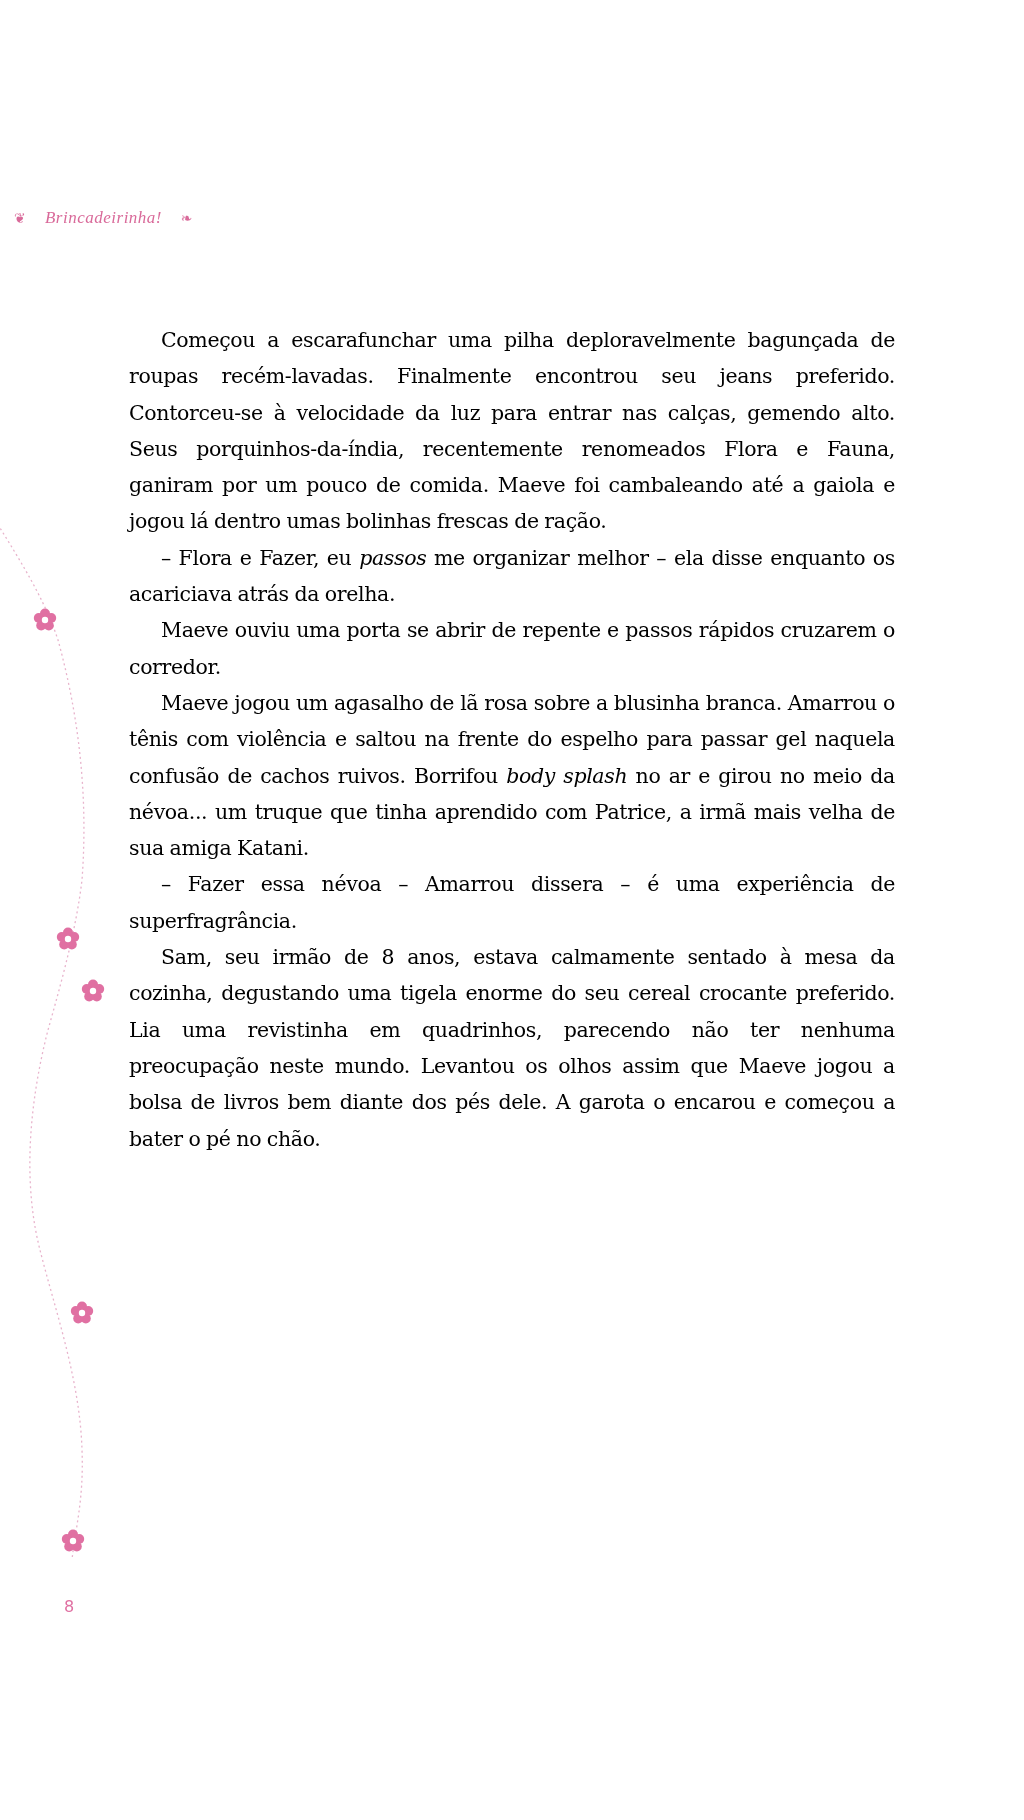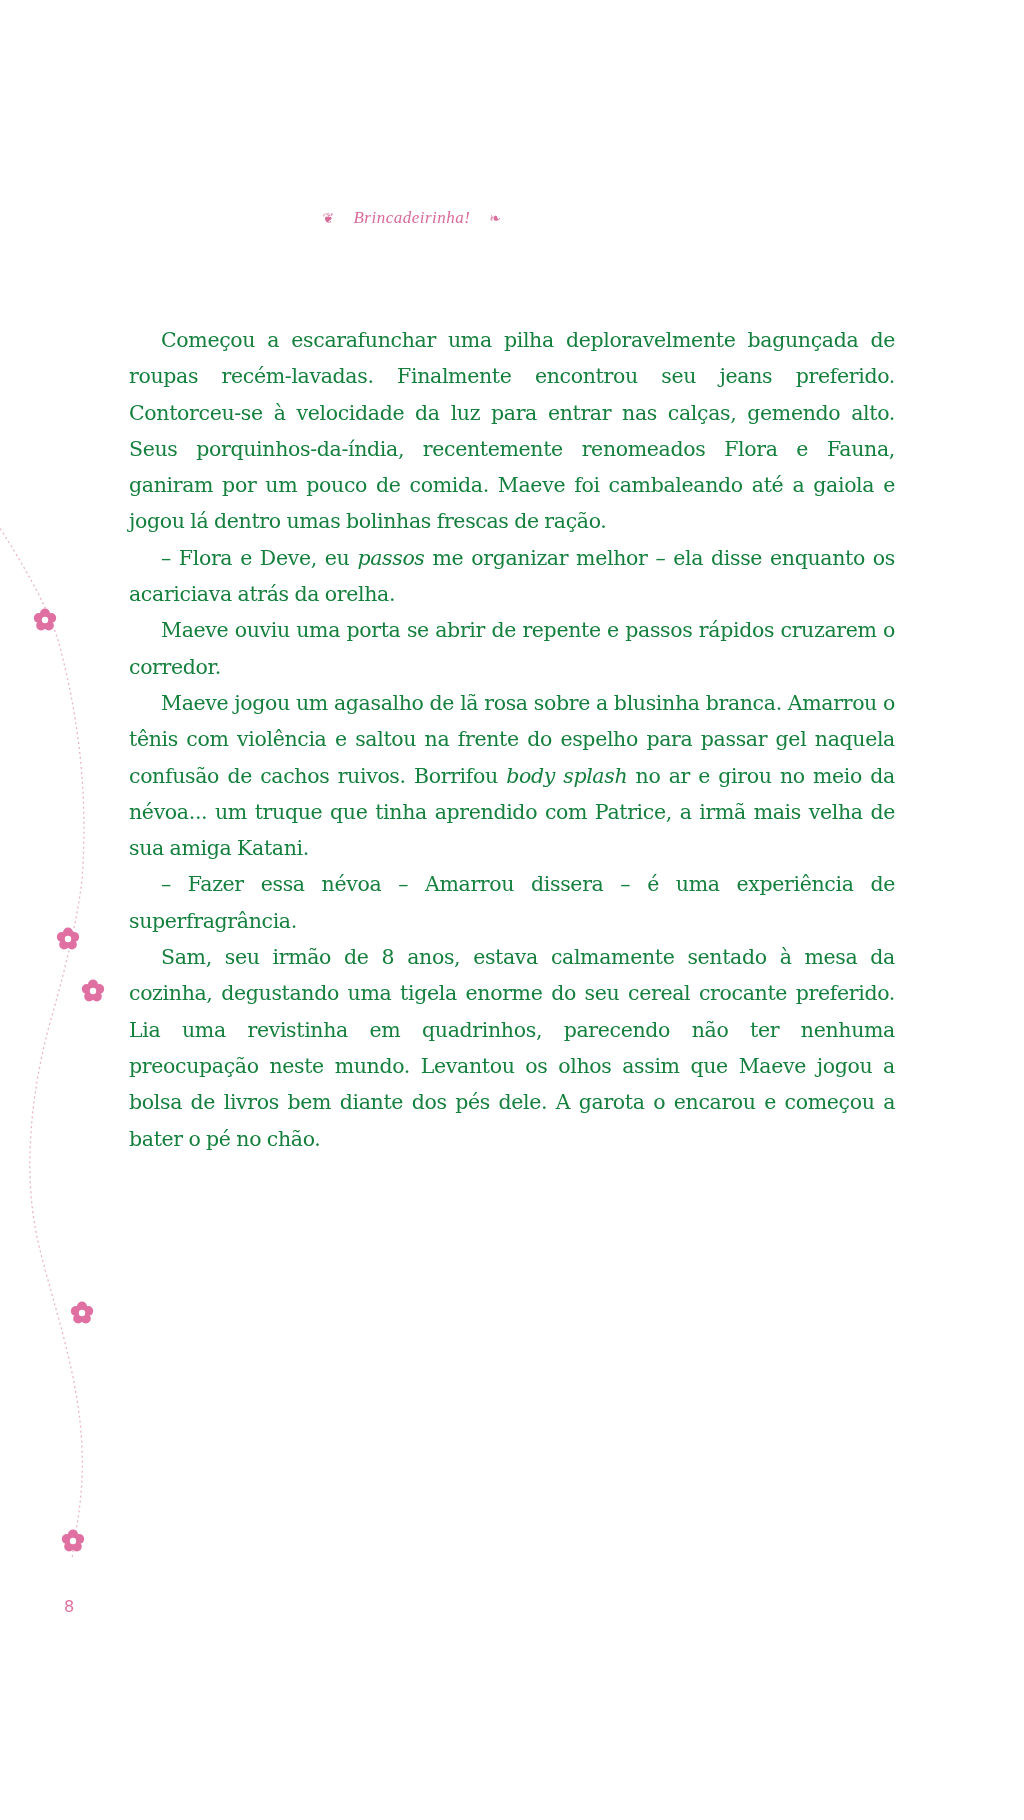--- a/index.html
+++ b/index.html
@@ -19,21 +19,20 @@
       position: absolute;
       left: 0; top: 0;
       width: 1024px;
       height: 1820px;
     }
     .running-header {
       position: absolute;
       top: 208px;
       left: 0;
       width: 824px;
-      text-align: center;
       color: #d96a9a;
       font-family: "Liberation Serif", "DejaVu Serif", serif;
       font-style: italic;
       font-size: 17px;
       letter-spacing: 0.5px;
     }
     .running-header .orn {
       display: inline-block;
       font-size: 14px;
       margin: 0 14px;
@@ -42,21 +41,21 @@
     }
     .body-text {
       position: absolute;
       top: 322px;
       left: 129px;
       width: 766px;
       font-family: "DejaVu Serif", "Liberation Serif", serif;
       font-size: 20.5px;
       line-height: 36.3px;
       text-align: justify;
-      color: #15803d;
+      color: #000000;
       letter-spacing: -0.35px;
       word-spacing: -0.5px;
     }
     .body-text p {
       margin: 0;
       text-indent: 32px;
     }
     .body-text em {
       font-style: italic;
     }
@@ -142,21 +141,21 @@
     <span class="orn">❦</span>
     <span>Brincadeirinha!</span>
     <span class="orn">❧</span>
   </div>
 
   <div class="body-text">
     <p>
       <span>Começou a escarafunchar uma pilha deploravelmente bagunçada de roupas recém-lavadas. Finalmente encontrou seu jeans preferido. Contorceu-se à velocidade da luz para entrar nas calças, gemendo alto. Seus porquinhos-da-índia, recentemente renomeados Flora e Fauna, ganiram por um pouco de comida. Maeve foi cambaleando até a gaiola e jogou lá dentro umas bolinhas frescas de ração.</span>
     </p>
     <p>
-      <span>– Flora e Deve, eu </span><em>passos</em><span> me organizar melhor – ela disse enquanto os acariciava atrás da orelha.</span>
+      <span>– Flora e Fazer, eu </span><em>passos</em><span> me organizar melhor – ela disse enquanto os acariciava atrás da orelha.</span>
     </p>
     <p>
       <span>Maeve ouviu uma porta se abrir de repente e passos rápidos cruzarem o corredor.</span>
     </p>
     <p>
       <span>Maeve jogou um agasalho de lã rosa sobre a blusinha branca. Amarrou o tênis com violência e saltou na frente do espelho para passar gel naquela confusão de cachos ruivos. Borrifou </span><em>body splash</em><span> no ar e girou no meio da névoa... um truque que tinha aprendido com Patrice, a irmã mais velha de sua amiga Katani.</span>
     </p>
     <p>
       <span>– Fazer essa névoa – Amarrou dissera – é uma experiência de superfragrância.</span>
     </p>

